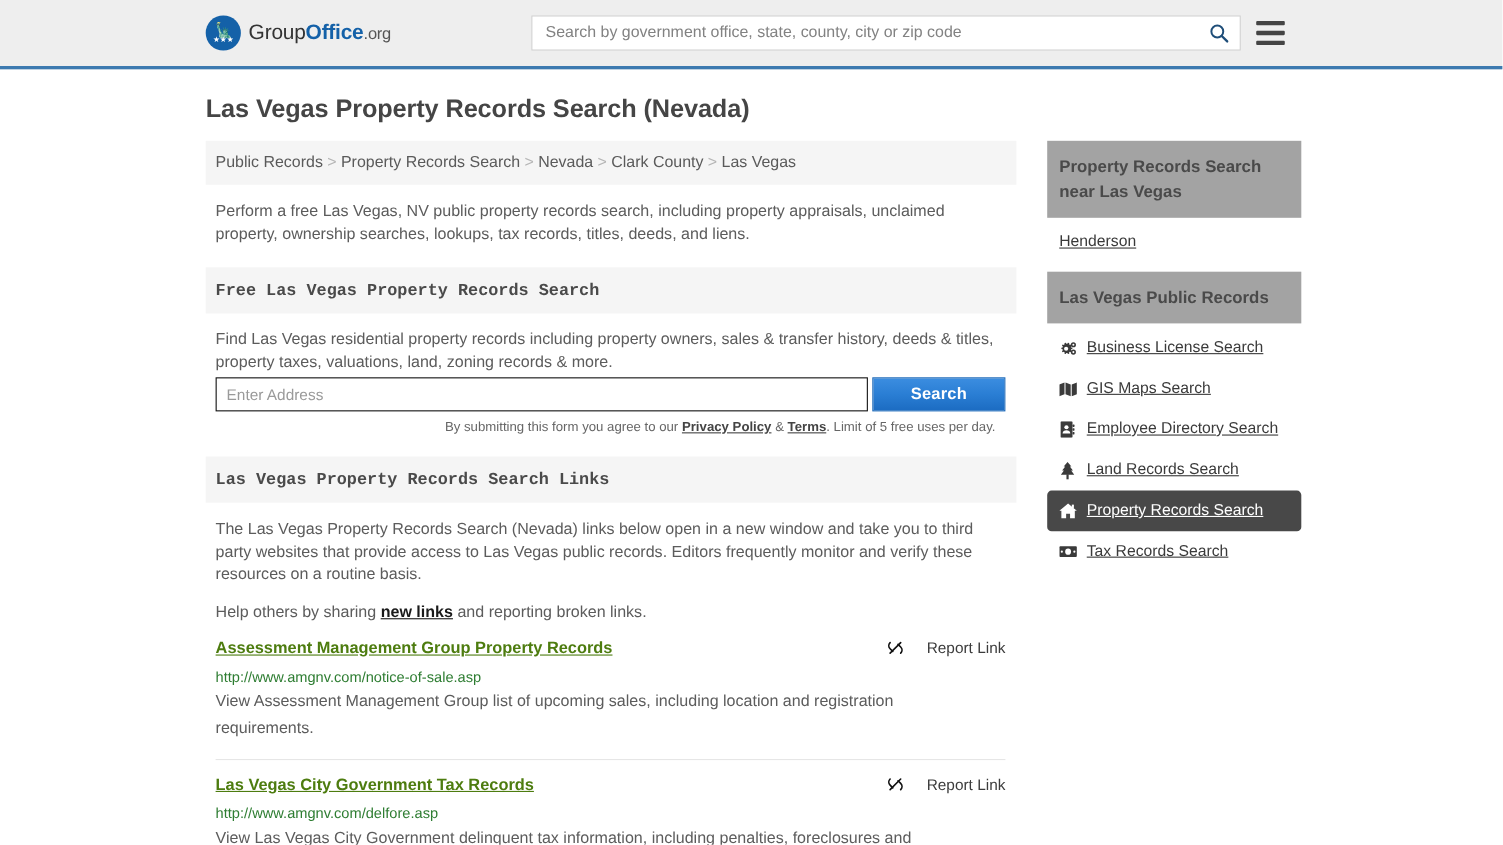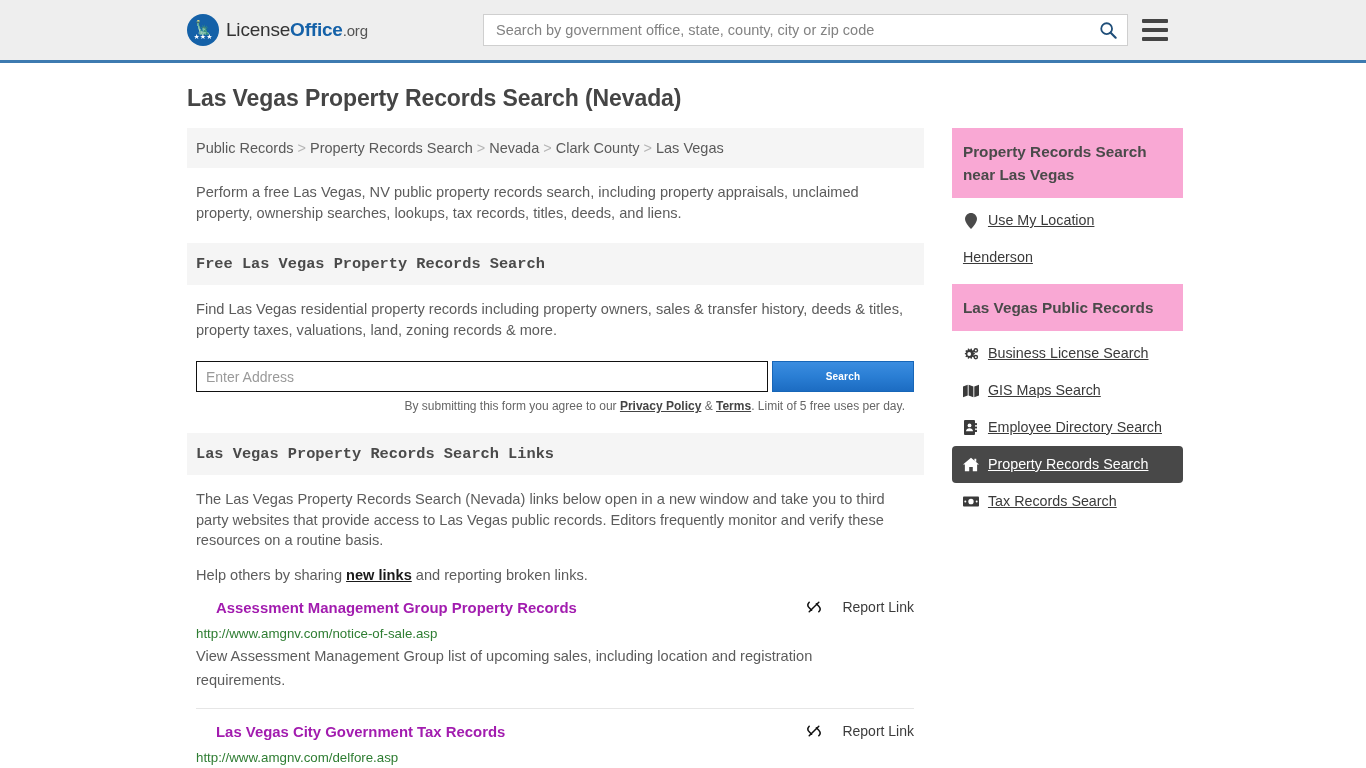--- a/index.html
+++ b/index.html
@@ -160,43 +160,43 @@
     font-size: 15.3px;
     font-weight: bold;
     color: #4a4a4a;
     margin-top: 20px;
     font-family: Liberation Mono, monospace;
   }
 
   
   .addr-form {
     display: flex;
-    margin: 21px 0 0 9px;
+    margin: 3px 0 0 9px;
     width: 718px;
   }
   .addr-form input {
     flex: 1;
     height: 31px;
     border: 1px solid #111111;
     padding: 0 9px;
     font-size: 14px;
     color: #333;
     font-family: "Liberation Sans", sans-serif;
     outline: none;
     background: #fff;
   }
   .addr-form input::placeholder { color: #9a9a9a; }
   .btn-search {
-    width: 142px;
+    width: 121px;
     height: 31px;
     margin-left: 4px;
     border: 1px solid #1766b8;
     background: linear-gradient(to bottom, #3b8de0 0%, #2a7ed4 50%, #1c6cc2 100%);
     color: #ffffff;
-    font-size: 10px;
+    font-size: 15px;
     font-weight: bold;
     font-family: "Liberation Sans", sans-serif;
     cursor: pointer;
     letter-spacing: 0.2px;
   }
   .form-note {
     text-align: right;
     font-size: 12px;
     color: #666;
     margin: 7px 9px 0 0;
@@ -214,24 +214,24 @@
   }
   .link-item:first-of-type { padding-top: 16px; }
   .link-row {
     display: flex;
     align-items: flex-start;
     justify-content: space-between;
   }
   .link-title {
     font-size: 14.9px;
     font-weight: bold;
-    color: #a21caf;
+    color: #4d7c0f;
+    text-decoration: underline;
     cursor: pointer;
     line-height: 18px;
-    margin-left: 20px;
   }
   .report-link {
     display: flex;
     align-items: center;
     gap: 20px;
     font-size: 14px;
     color: #3c3c3c;
     cursor: pointer;
     white-space: nowrap;
     padding-left: 20px;
@@ -245,21 +245,21 @@
   .link-desc {
     font-size: 14.6px;
     color: #5c5c5c;
     line-height: 24px;
     margin-top: 2px;
     max-width: 700px;
   }
 
   
   .side-head {
-    background: #f9a8d4;
+    background: #a3a3a3;
     padding: 12px 11px;
     font-size: 15.3px;
     font-weight: bold;
     color: #4a4a4a;
     line-height: 23px;
   }
   .side-list { margin-top: 4px; }
   .side-row {
     display: flex;
     align-items: center;
@@ -295,21 +295,21 @@
 </head>
 <body>
 
 <header class="site-header">
   <div class="header-inner">
     <a class="logo-wrap">
       <span class="logo-mark">
         <span class="eagle">🗽</span>
         <span class="stars">★★★</span>
       </span>
-      <span class="logo-text"><span class="a">License</span><span class="b">Office</span><span class="tld">.org</span></span>
+      <span class="logo-text"><span class="a">Group</span><span class="b">Office</span><span class="tld">.org</span></span>
     </a>
 
     <div class="search-zone">
       <div class="search-box">
         <input type="text" placeholder="Search by government office, state, county, city or zip code" style="">
         <svg class="magnifier" viewBox="0 0 20 20">
           <circle cx="8.5" cy="8.5" r="6" fill="none" stroke="#1f4e79" stroke-width="2"></circle>
           <line x1="13" y1="13" x2="18.5" y2="18.5" stroke="#1f4e79" stroke-width="2.4" stroke-linecap="round"></line>
         </svg>
       </div>
@@ -390,28 +390,20 @@
         <div class="link-desc">View Las Vegas City Government delinquent tax information, including penalties, foreclosures and telephone number.</div>
       </div>
 
     </div>
 
     <aside class="side-col">
 
       <div class="side-head">Property Records Search near Las Vegas</div>
 
       <div class="side-list">
-        <div class="side-row">
-          <span class="side-ico">
-            <svg width="12" height="16" viewBox="0 0 12 16">
-              <path d="M6 0 C2.7 0 0 2.7 0 6 C0 10 6 16 6 16 C6 16 12 10 12 6 C12 2.7 9.3 0 6 0 Z" fill="#4a4a4a"></path>
-            </svg>
-          </span>
-          <span class="side-link">Use My Location</span>
-        </div>
         <div class="side-row no-ico">
           <span class="side-link">Henderson</span>
         </div>
       </div>
 
       <div class="spacer-8"></div>
 
       <div class="side-head">Las Vegas Public Records</div>
 
       <div class="side-list">
@@ -448,20 +440,29 @@
               <rect x="11" y="3" width="2" height="2.2" rx="0.6"></rect>
               <rect x="11" y="6.4" width="2" height="2.2" rx="0.6"></rect>
               <rect x="11" y="9.8" width="2" height="2.2" rx="0.6"></rect>
               <circle cx="5.5" cy="5.4" r="1.9" fill="#ffffff"></circle>
               <path d="M2 11.2 c0-2 1.7-3 3.5-3 s3.5 1 3.5 3 z" fill="#ffffff"></path>
             </svg>
           </span>
           <span class="side-link">Employee Directory Search</span>
         </div>
 
+        <div class="side-row">
+          <span class="side-ico">
+            <svg width="13" height="16" viewBox="0 0 13 16" fill="currentColor">
+              <path d="M6.5 0 L10 4.2 L8.6 4.2 L11.4 7.8 L9.8 7.8 L12.6 11.5 L0.4 11.5 L3.2 7.8 L1.6 7.8 L4.4 4.2 L3 4.2 Z"></path>
+              <rect x="5.5" y="11.2" width="2" height="4.8"></rect>
+            </svg>
+          </span>
+          <span class="side-link">Land Records Search</span>
+        </div>
 
         <div class="side-row active">
           <span class="side-ico">
             <svg width="17" height="15" viewBox="0 0 17 15" fill="currentColor">
               <path d="M8.5 0.4 L0 7.4 L2 7.4 L2 14.6 L6.6 14.6 L6.6 10.2 L10.4 10.2 L10.4 14.6 L15 14.6 L15 7.4 L17 7.4 Z"></path>
               <rect x="12.1" y="1.4" width="2" height="3.2"></rect>
             </svg>
           </span>
           <span class="side-link">Property Records Search</span>
         </div>

